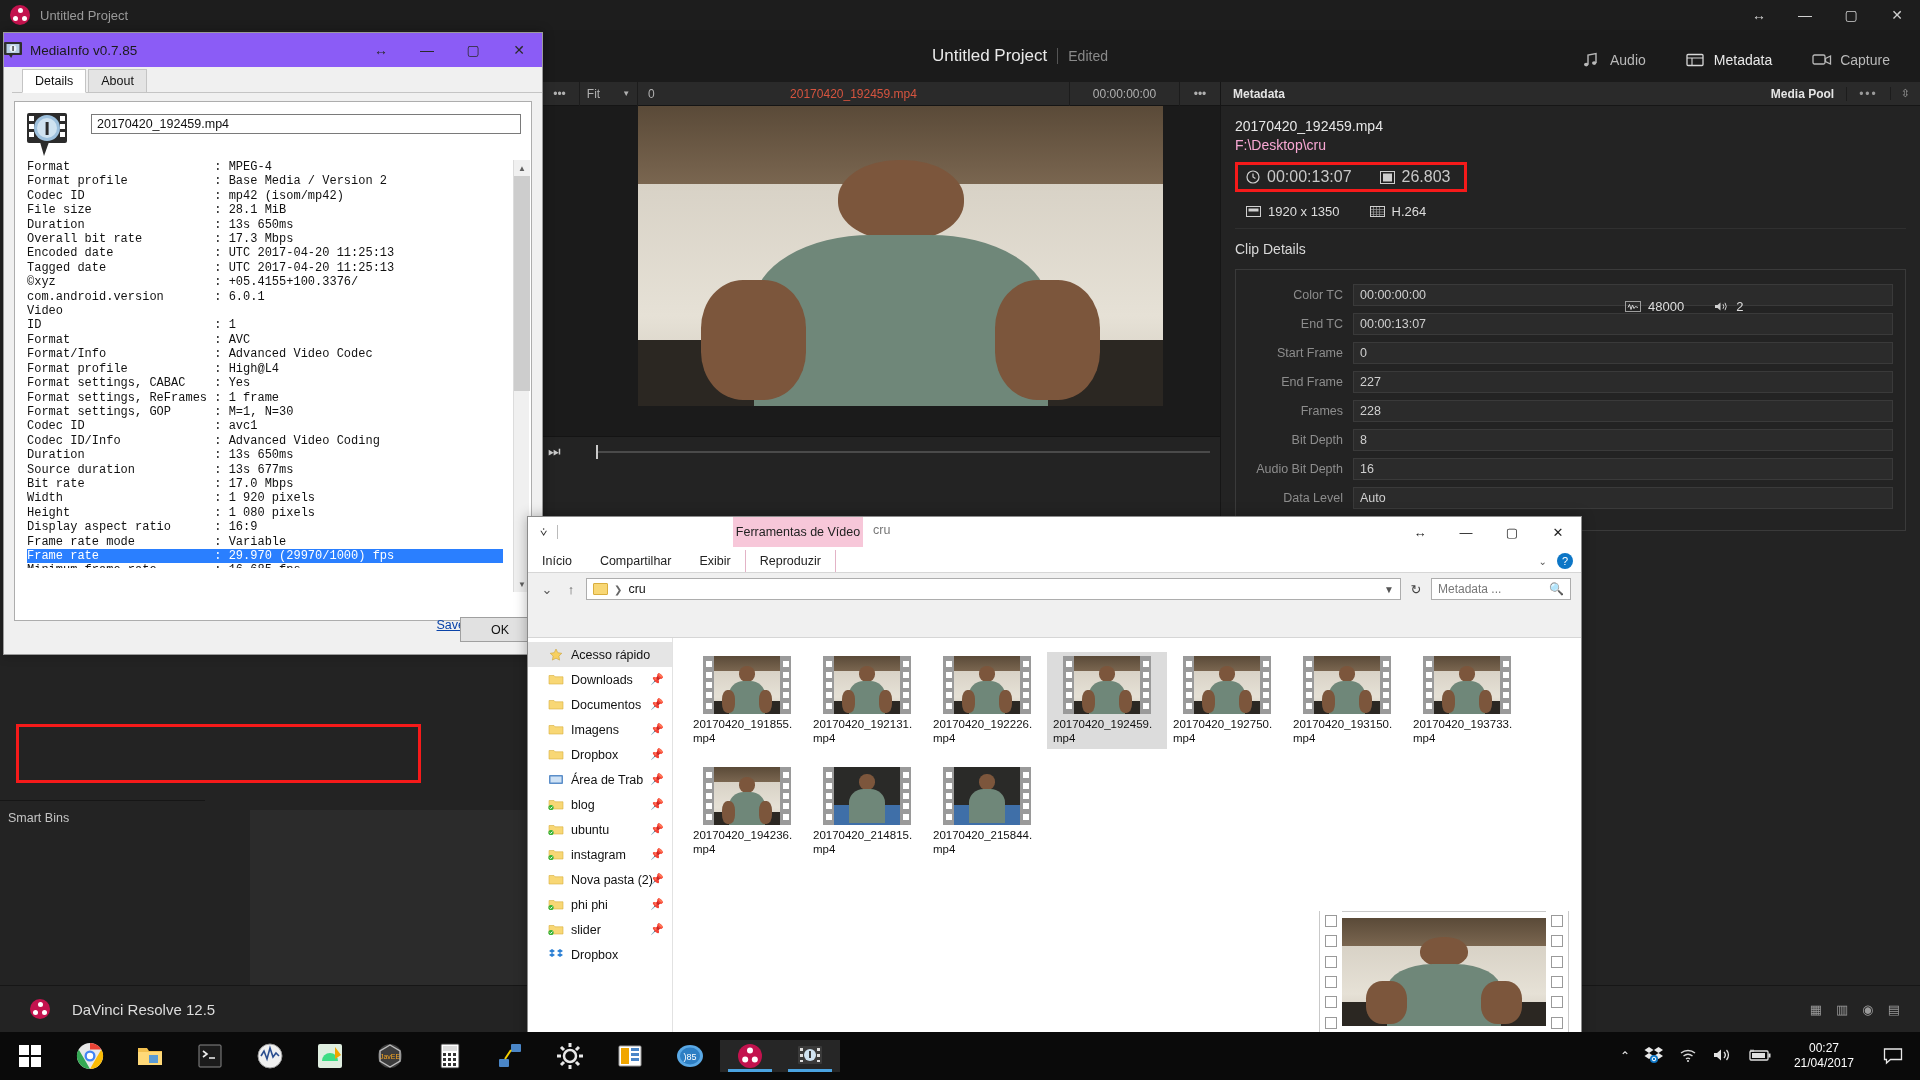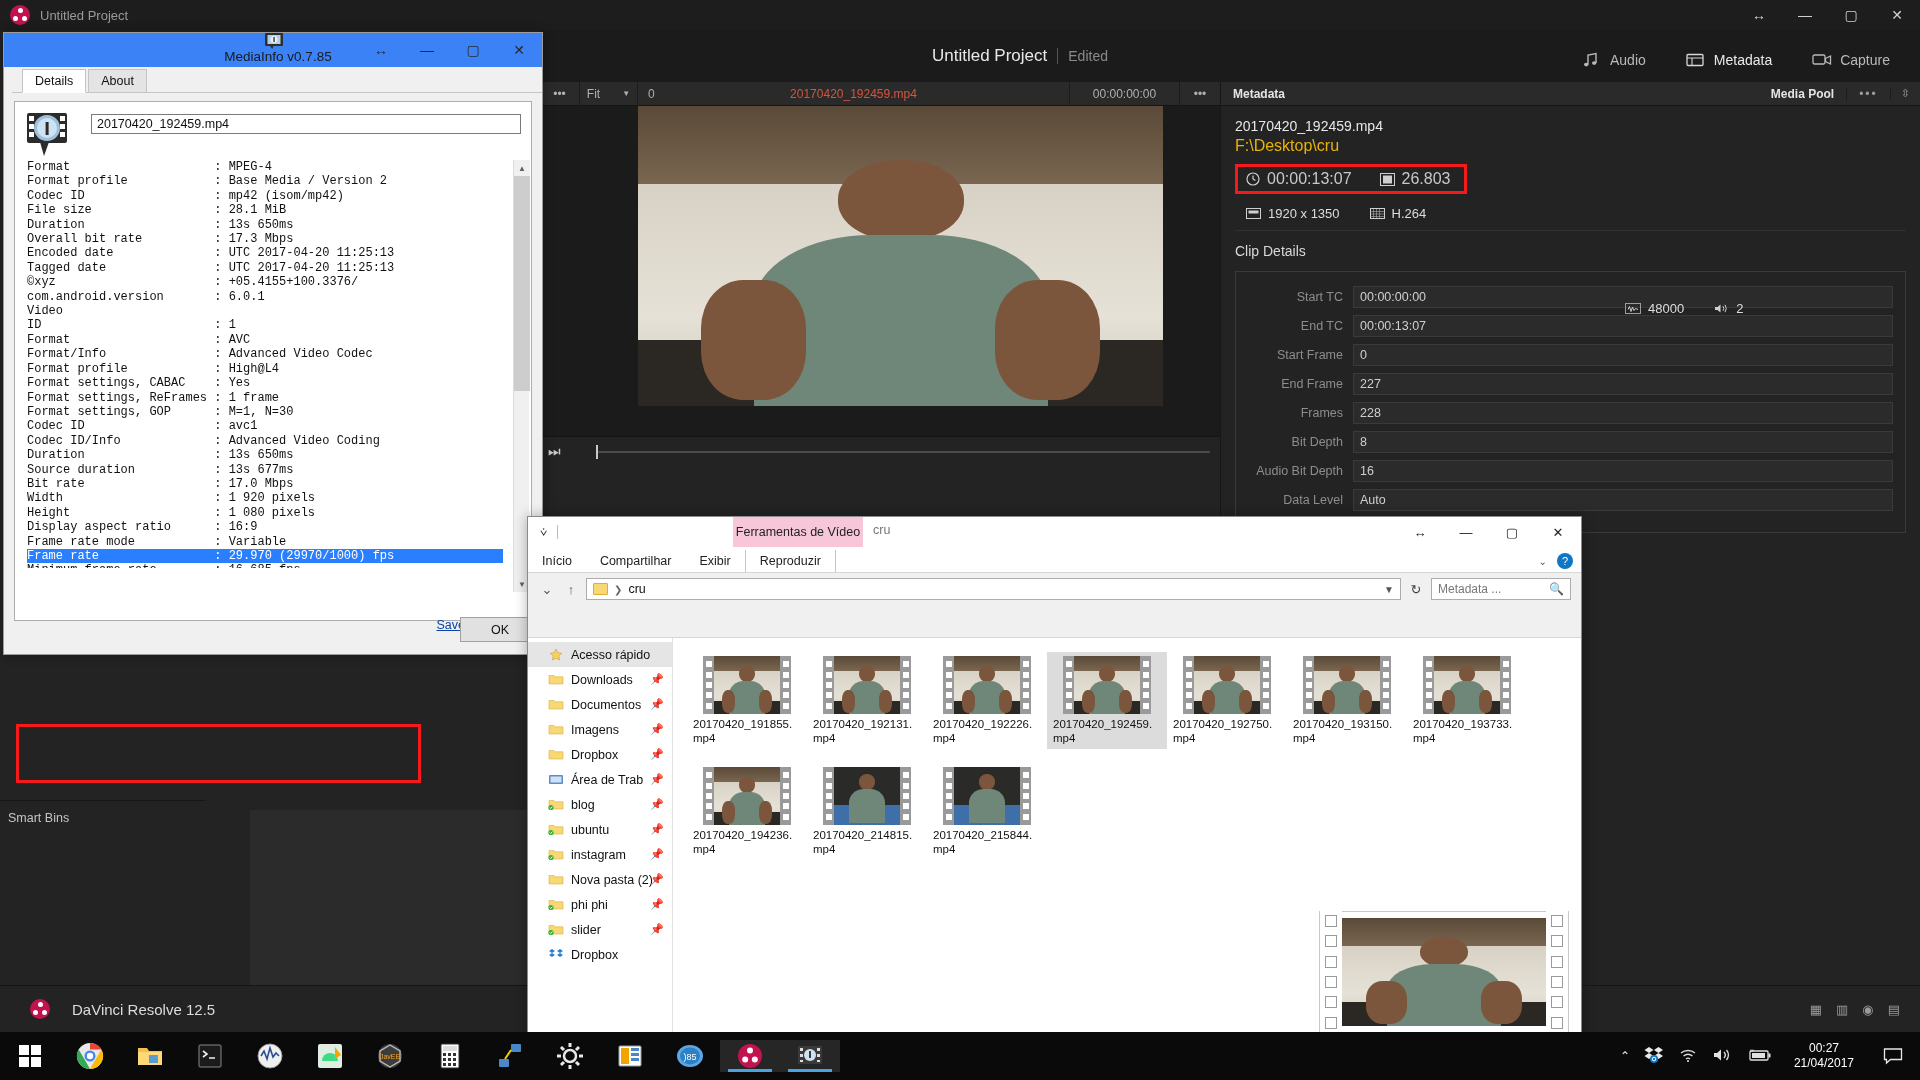--- a/index.html
+++ b/index.html
@@ -96,21 +96,21 @@
   .dv-meta-head {
     height:24px; background:#2a2a2a; display:flex; align-items:center;
     font-size:12px; border-bottom:1px solid #161616;
   }
   .dv-meta-head .lbl { padding:0 12px; font-weight:bold; color:#e4e4e4; }
   .dv-meta-head .lbl2 { margin-left:auto; padding:0 12px; font-weight:bold; color:#e4e4e4; }
   .dv-meta-head .dots { padding:0 12px; color:#9a9a9a; letter-spacing:2px; border-left:1px solid #1c1c1c; }
   .dv-meta-head .updown { padding:0 10px; color:#9a9a9a; border-left:1px solid #1c1c1c; font-size:11px;}
   .dv-meta-body { padding:12px 14px 0 14px; }
   .dv-meta-file { font-size:14px; color:#e7e7e7; margin-bottom:3px; }
-  .dv-meta-path { font-size:16px; color:#eab308; margin-bottom:7px; }
+  .dv-meta-path { font-size:14px; color:#f9a8d4; margin-bottom:7px; }
   .dv-meta-chip { display:flex; align-items:center; gap:7px; }
   .dv-redbox {
     display:inline-flex; align-items:center; border:3px solid #f61a1a;
     padding:3px 14px 3px 8px; margin:2px 0; gap:28px;
   }
   .dv-meta-row2 { display:flex; align-items:center; gap:30px; font-size:13px; color:#ddd; margin-top:8px; padding-left:11px;}
   .dv-meta-extra { display:flex; align-items:center; gap:30px; font-size:13px; color:#ddd; position:absolute; left:390px; top:139px;}
   .dv-sep { height:1px; background:#303030; margin:12px 0 0 0; }
   .dv-clipdetails-title { font-size:14px; color:#d8d8d8; padding:12px 0 12px 0; }
   .dv-cd-box { border:1px solid #3a3a3a; padding:14px 12px; }
@@ -140,23 +140,22 @@
     position:absolute; left:250px; top:810px; width:290px; height:175px; background:#2b2b2b;
   }
 
   
   .mi-win {
     position:absolute; left:3px; top:32px; width:540px; height:623px;
     background:#f0f0f0; border:1px solid #9b9b9b;
     box-shadow:0 0 10px rgba(0,0,0,.35);
   }
   .mi-title {
-    height:34px; background:#3b82f6; display:flex; align-items:center; padding-left:10px;
+    height:34px; background:#8b5cf6; display:flex; align-items:center; 
     position:relative;
-    flex-direction:column;
   }
   .mi-title-icon { width:18px; height:16px; margin-right:8px; position:relative; flex:none; }
   .mi-title-text { font-size:13.5px; color:#1b1b1b; }
   .mi-title-btns { position:absolute; right:0; top:0; height:34px; display:flex; }
   .mi-tbtn { width:46px; height:34px; display:flex; align-items:center; justify-content:center;
     font-size:14px; color:#2a2a2a; }
   .mi-tabs { height:26px; display:flex; align-items:flex-end; padding-left:10px;
     border-bottom:1px solid #c4c4c4; background:#f0f0f0;margin-left:8px; }
   .mi-tab {
     padding:4px 12px 4px 12px; font-size:12.5px; color:#111; border:1px solid #c4c4c4;
@@ -469,21 +468,21 @@
               </svg>
               <span>H.264</span>
             </span>
           </div>
         </div>
 
         <div class="dv-sep"></div>
         <div class="dv-clipdetails-title">Clip Details</div>
         <div class="dv-cd-box" id="dv-clipdetails">
             <div class="dv-cd-row">
-              <div class="dv-cd-label">Start TC</div>
+              <div class="dv-cd-label">Color TC</div>
               <div class="dv-cd-val">00:00:00:00</div>
             </div>
             <div class="dv-cd-row">
               <div class="dv-cd-label">End TC</div>
               <div class="dv-cd-val">00:00:13:07</div>
             </div>
             <div class="dv-cd-row">
               <div class="dv-cd-label">Start Frame</div>
               <div class="dv-cd-val">0</div>
             </div>

